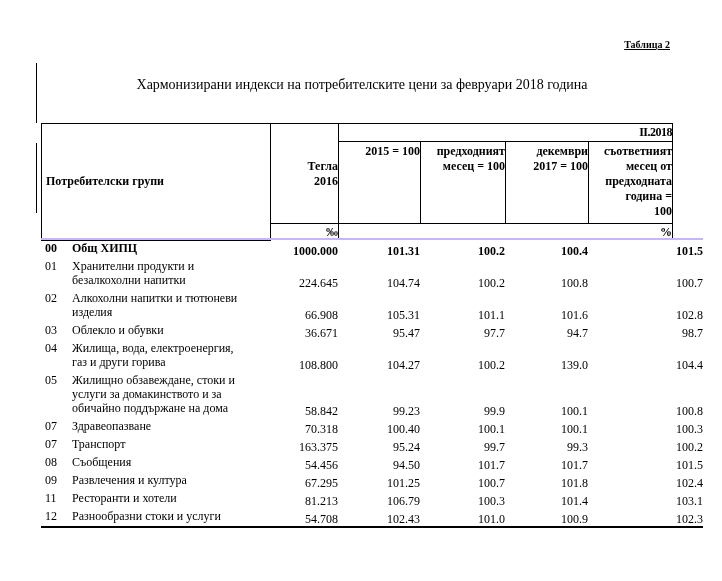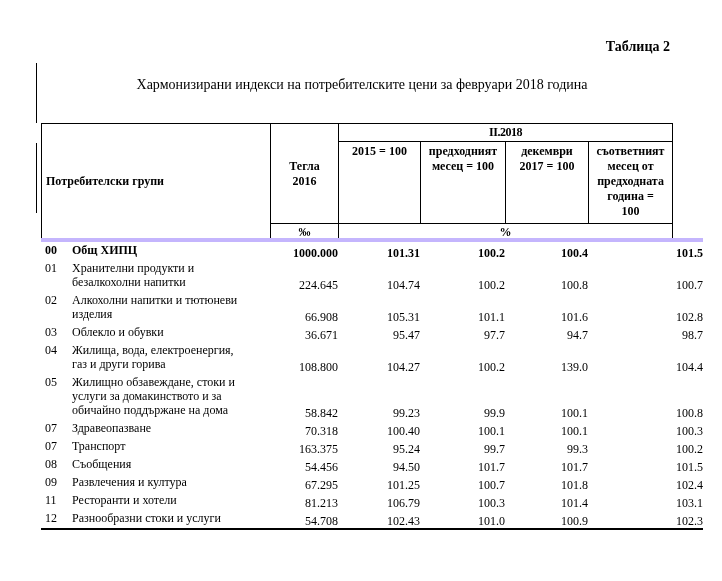--- a/index.html
+++ b/index.html
@@ -4,54 +4,54 @@
 <style>
   html, body { margin:0; padding:0; }
   body {
     width:722px; height:581px;
     background:#ffffff; color:#000;
     font-family:"Liberation Serif","DejaVu Serif",serif;
     position:relative; overflow:hidden;
   }
   .tablica-label {
     position:absolute; top:39px; left:560px; width:110px;
-    text-align:right; font-weight:bold; font-size:14px;
+    text-align:right; font-weight:bold; font-size:10px;text-decoration:underline;
   }
   .main-title {
     position:absolute; top:77px; left:20px; width:684px;
     text-align:center; font-weight:normal; font-size:14px;
   }
   .change-bar { position:absolute; left:36px; width:1px; background:#000; }
   .cb1 { top:63px;  height:60px; }
   .cb2 { top:143px; height:70px; }
 
   
   .header-table {
     position:absolute; left:41px; top:123px; width:631px;
     border-collapse:collapse; table-layout:fixed;
     font-size:12px; font-weight:bold;
   }
   .header-table td {
-    border:1px solid #000; padding:0; text-align:center;
+    border:1px solid #000; padding:0; text-align:right;
     vertical-align:middle; line-height:15px;
   }
   .header-table .r1 td { height:17px; }
   .header-table .r2 td { height:79px; }
   .header-table .r3 td { height:16px; border-bottom:none; }
   .header-table .groups { text-align:left; padding-left:4px; }
   .header-table .subcol { vertical-align:top; padding-top:2px; white-space:pre-line; }
   .pre { white-space:pre-line;margin-left:44px; }
   .tight { letter-spacing:-0.5px; }
 
   
   .body-table {
     position:absolute; left:41px; top:238px; width:662px;
     border-collapse:collapse; table-layout:fixed;
     font-size:12px;
-    border-top:4px solid #c4b5fd; border-bottom:2px solid #000;
+    border-top:2px solid #c4b5fd; border-bottom:2px solid #000;
   }
   .body-table td {
     padding:1px 0 0 0; vertical-align:bottom; line-height:14px;
   }
   .num { text-align:right; }
   .c-w { padding-right:3px; }
   .c1  { padding-right:8px; }
   .c2  { padding-right:5px; }
   .c3  { padding-right:3px; }
   .c4  { padding-right:3px; }

